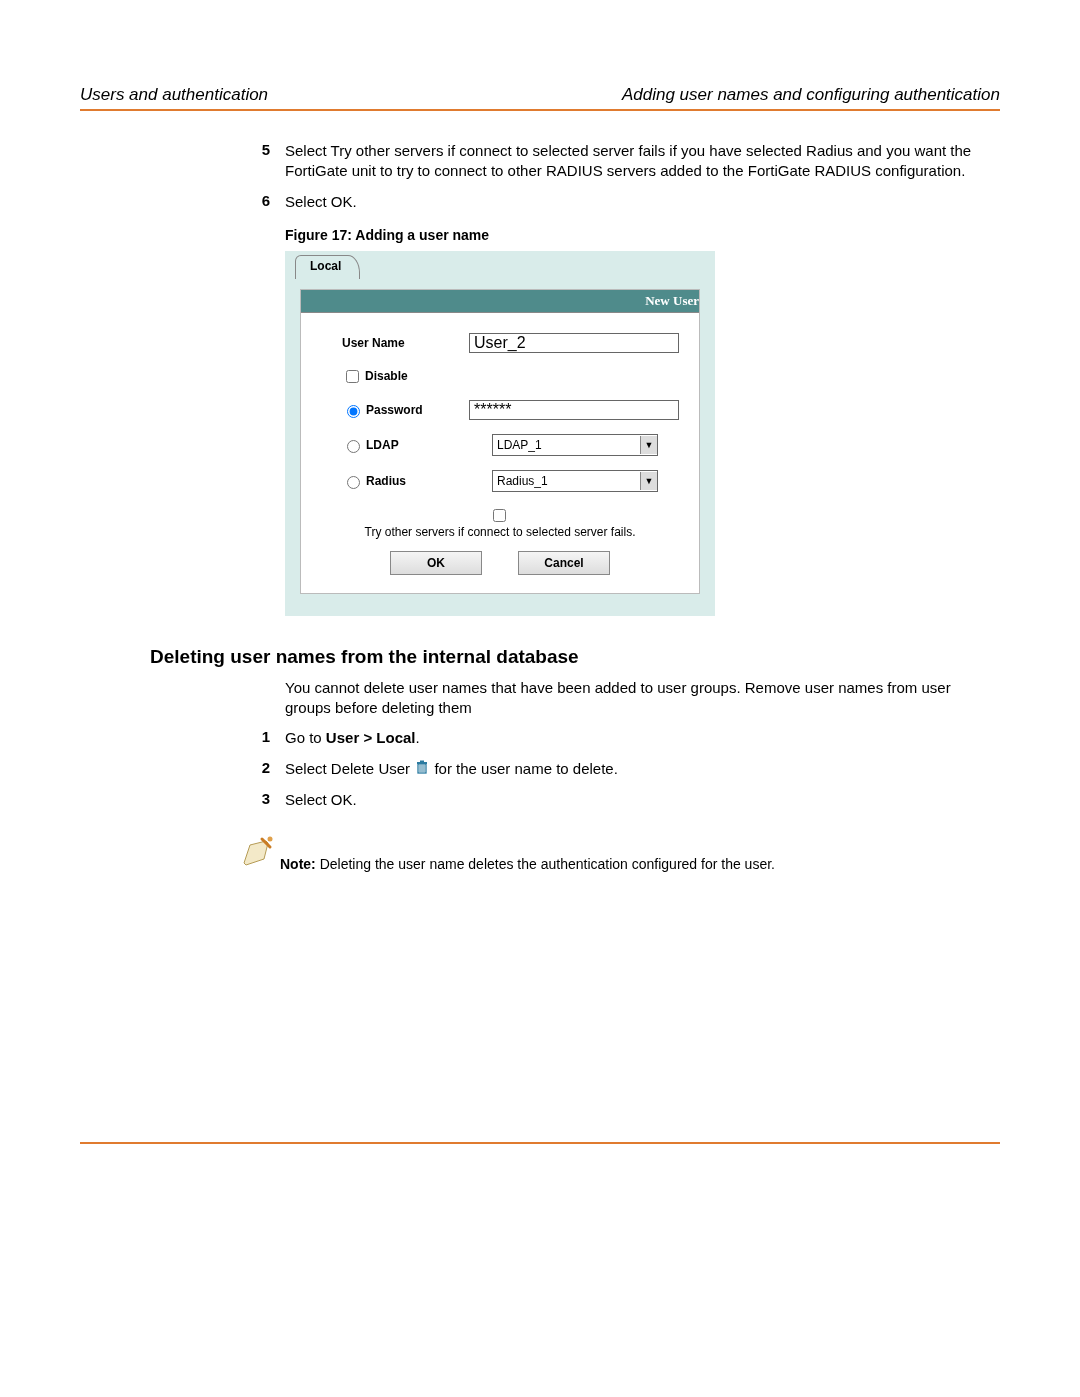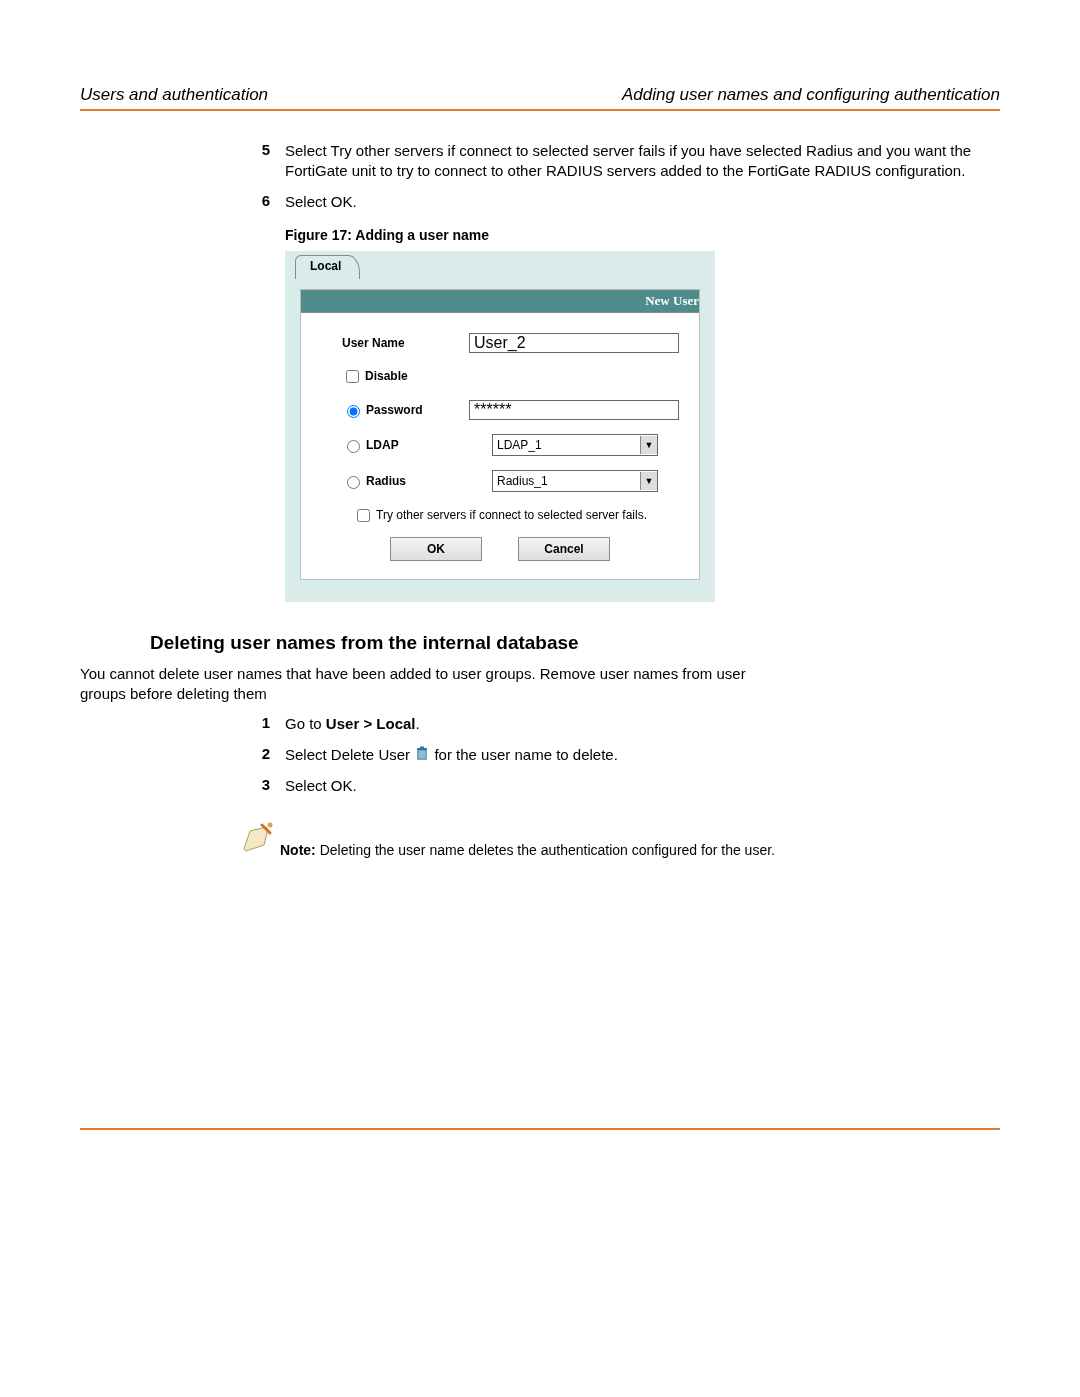--- a/index.html
+++ b/index.html
@@ -142,20 +142,21 @@
     align-items: center;
     justify-content: center;
     font-size: 9px;
   }
   .try-row {
     display: flex;
     align-items: center;
     justify-content: center;
     margin: 10px 0 12px 0;
     font-size: 12px;
+    flex-direction: column;
   }
   .try-row input { margin-right: 6px; }
   .btn-row {
     display: flex;
     justify-content: center;
     gap: 36px;
   }
   .btn {
     width: 90px;
     height: 22px;
@@ -166,20 +167,21 @@
     display: flex;
     align-items: center;
     justify-content: center;
     cursor: pointer;
   }
   h2.section-heading {
     font-size: 19px;
     margin: 30px 0 10px 70px;
   }
   .para {
+    margin-left: 205px;
     line-height: 1.35;
     margin-bottom: 10px;
     max-width: 700px;
   }
   .trash-icon {
     display: inline-block;
     vertical-align: middle;
   }
   .note-row {
     display: flex;

